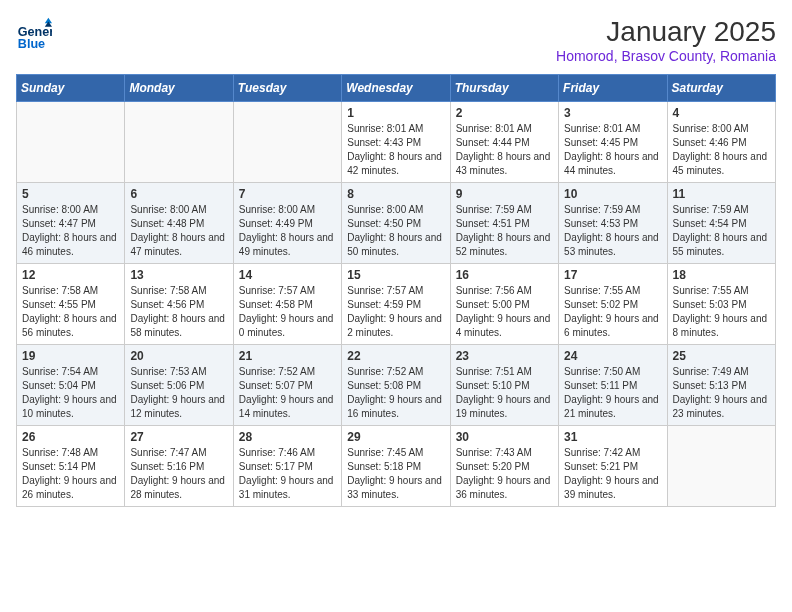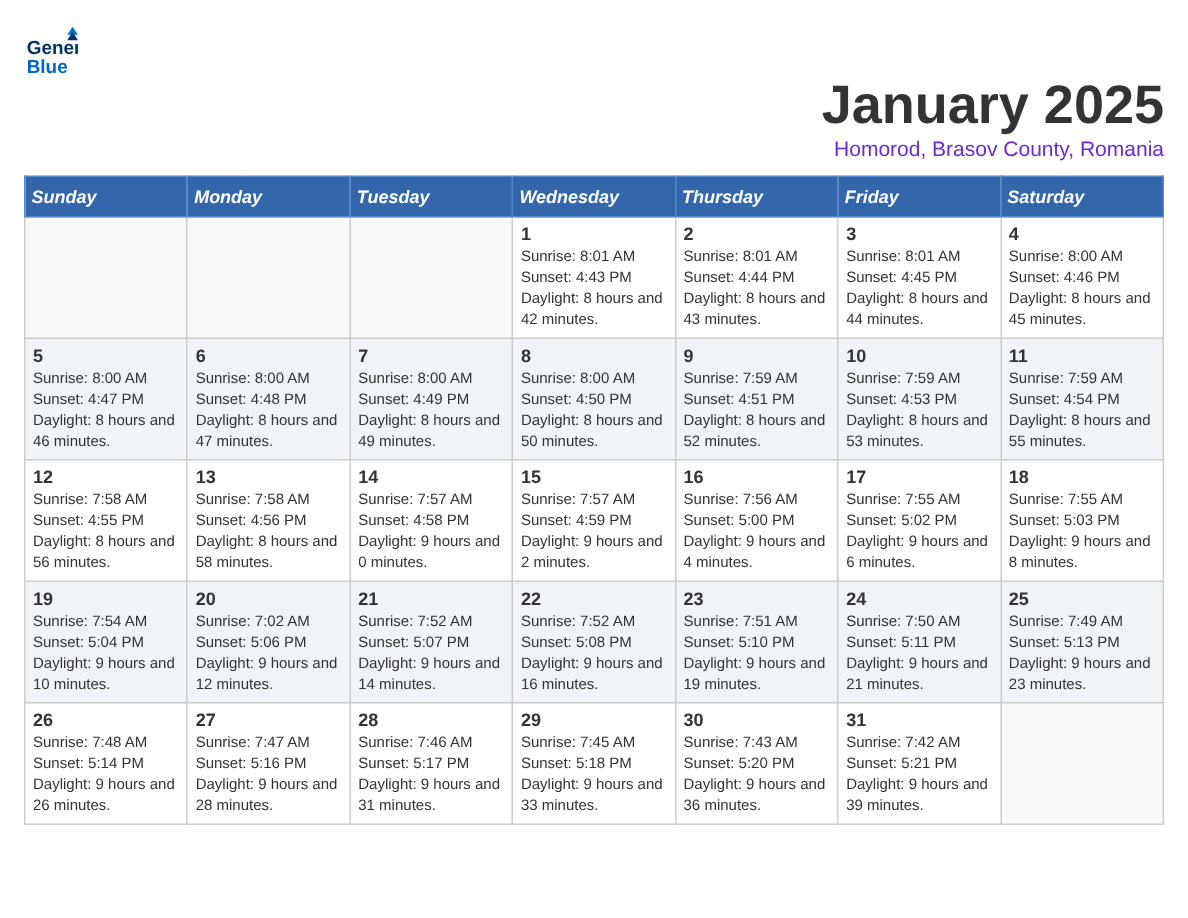--- a/index.html
+++ b/index.html
@@ -22,24 +22,23 @@
       gap: 4px;
     }
     .logo-icon {
       width: 36px;
       height: 36px;
     }
     .title-block {
       text-align: right;
     }
     .month-title {
-      font-size: 36px;
+      font-size: 28px;
       color: #333;
-      font-weight: bold;
-      margin-top: 33px;
+      font-weight: normal;
     }
     .location-title {
       font-size: 14px;
       color: #6d28d9;
     }
     .calendar {
       width: 100%;
       border-collapse: collapse;
       border: 1px solid #ccc;
     }
@@ -231,21 +230,21 @@
       </tr>
       <tr class="row-alt">
         <td>
           <span class="day-number">19</span>
           <div class="day-info" style="white-space: pre-line;">Sunrise: 7:54 AM
 Sunset: 5:04 PM
 Daylight: 9 hours and 10 minutes.</div>
         </td>
         <td>
           <span class="day-number">20</span>
-          <div class="day-info" style="white-space: pre-line;">Sunrise: 7:02 AM
+          <div class="day-info" style="white-space: pre-line;">Sunrise: 7:53 AM
 Sunset: 5:06 PM
 Daylight: 9 hours and 12 minutes.</div>
         </td>
         <td>
           <span class="day-number">21</span>
           <div class="day-info" style="white-space: pre-line;">Sunrise: 7:52 AM
 Sunset: 5:07 PM
 Daylight: 9 hours and 14 minutes.</div>
         </td>
         <td>

